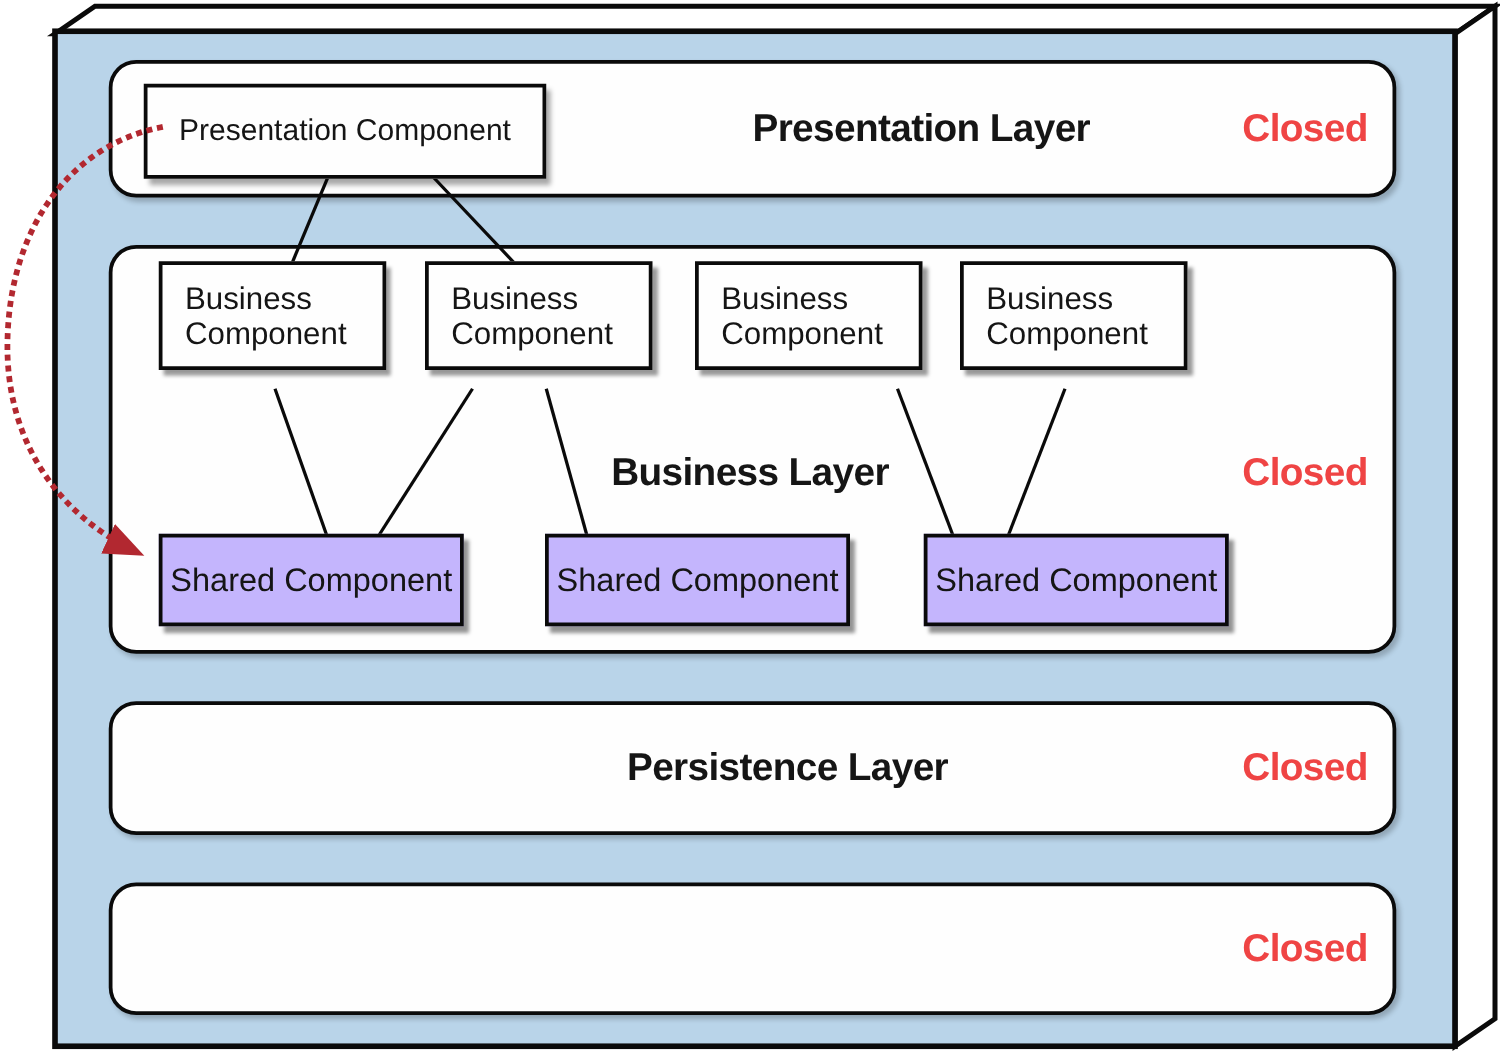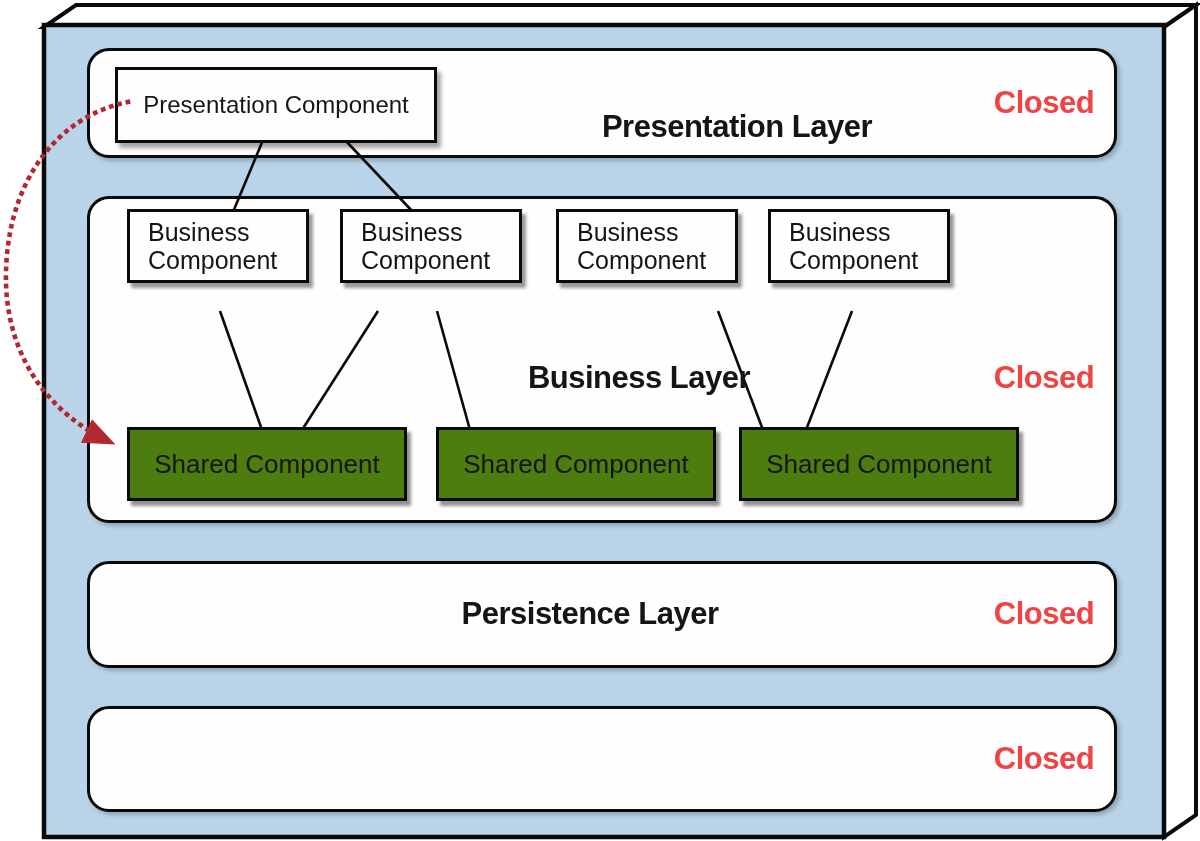--- a/index.html
+++ b/index.html
@@ -68,33 +68,33 @@
     text-align: left;
     color: #151515;
     z-index: 4;
   }
   .comp-presentation {
     left: 115px; top: 67px; width: 322px; height: 76px;
     font-size: 24px;
     box-shadow: 4px 5px 4px rgba(0,0,0,0.35);
   }
   .comp-business {
-    top: 209px; width: 182px; height: 74px;
+    top: 209px; width: 182px; height: 87px;
     font-size: 25px; line-height: 1.12;
     box-shadow: 4px 5px 3px rgba(0,0,0,0.40);
     padding: 16px 18px;
   }
   .bc-0 { left: 127px; }
   .bc-1 { left: 340px; }
   .bc-2 { left: 556px; }
   .bc-3 { left: 768px; }
   .comp-shared {
-    top: 427px; width: 280px; height: 74px;
+    top: 427px; width: 244px; height: 74px;
     font-size: 26px;
-    background: #4d7c0f;
+    background: #c4b5fd;
     box-shadow: 4px 5px 3px rgba(0,0,0,0.42);
   }
   .sc-0 { left: 127px; }
   .sc-1 { left: 436px; }
   .sc-2 { left: 739px; }
 </style>
 </head>
 <body>
 
 <div class="scene">
@@ -115,27 +115,27 @@
       <line x1="263" y1="140" x2="233" y2="212"></line>
       <line x1="345" y1="140" x2="413" y2="212"></line>
       <line x1="220" y1="311" x2="262" y2="430"></line>
       <line x1="378" y1="311" x2="302" y2="430"></line>
       <line x1="437" y1="311" x2="470" y2="430"></line>
       <line x1="718" y1="311" x2="763" y2="430"></line>
       <line x1="852" y1="311" x2="806" y2="430"></line>
     </g>
   </svg>
 
-  <div class="layer-title" style="left:737px; top:103px;margin-top:24px;">Presentation Layer</div>
+  <div class="layer-title" style="left:737px; top:103px;">Presentation Layer</div>
   <div class="closed-badge" style="left:1044px; top:103px;">Closed</div>
 
-  <div class="layer-title" style="left:600px; top:378px;margin-left:39px;">Business Layer</div>
+  <div class="layer-title" style="left:600px; top:378px;">Business Layer</div>
   <div class="closed-badge" style="left:1044px; top:378px;">Closed</div>
 
-  <div class="layer-title" style="left:590px; top:614px;">Persistence Layer</div>
+  <div class="layer-title" style="left:630px; top:614px;">Persistence Layer</div>
   <div class="closed-badge" style="left:1044px; top:614px;">Closed</div>
 
   <div class="closed-badge" style="left:1044px; top:759px;">Closed</div>
 
   <div class="comp comp-presentation">Presentation Component</div>
 
   <div class="comp comp-business bc-0">Business Component</div>
   <div class="comp comp-business bc-1">Business Component</div>
   <div class="comp comp-business bc-2">Business Component</div>
   <div class="comp comp-business bc-3">Business Component</div>

